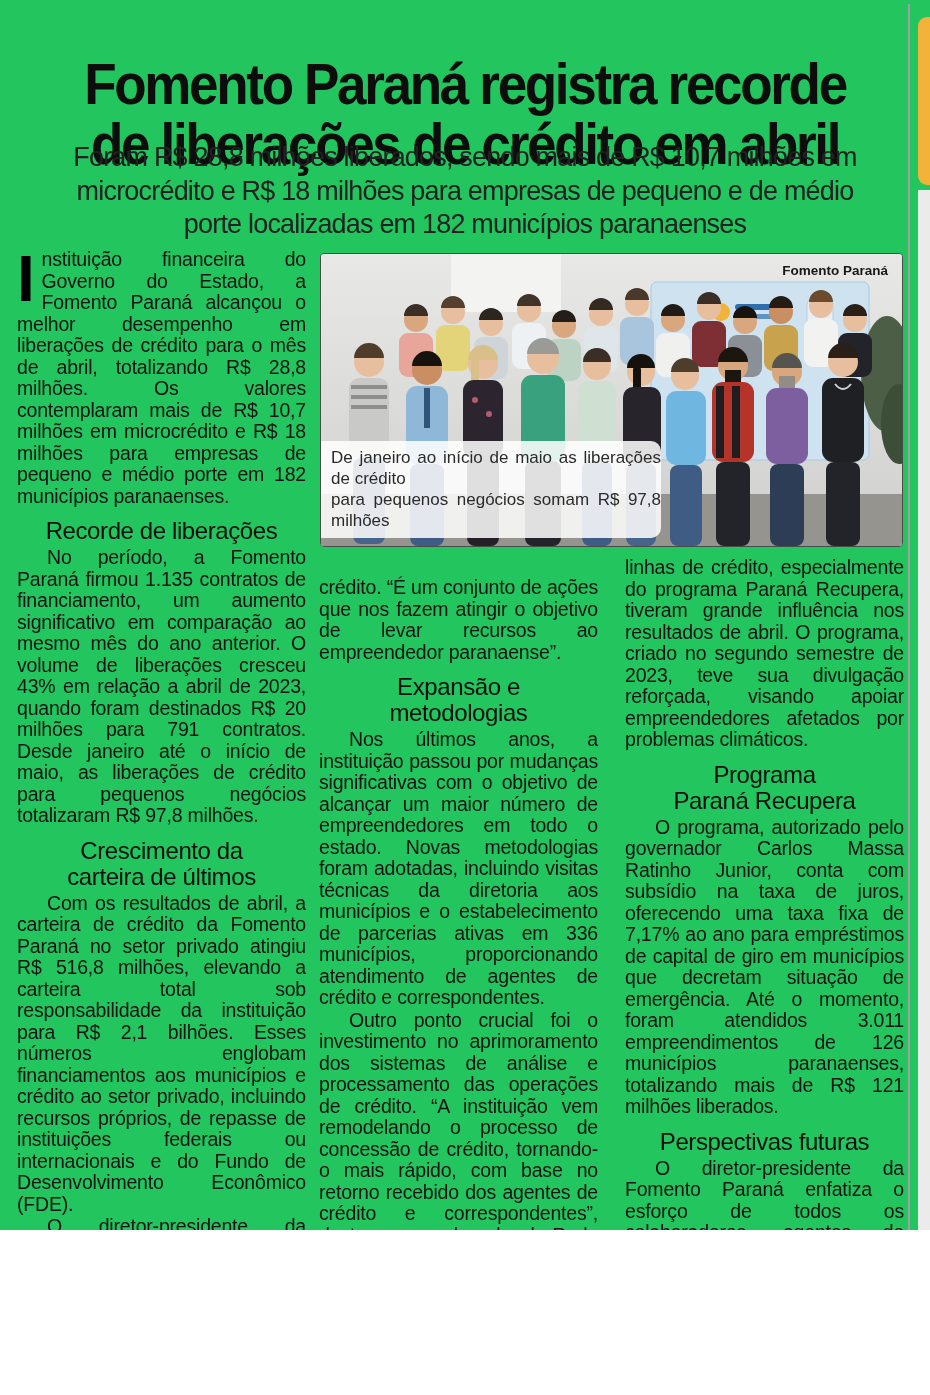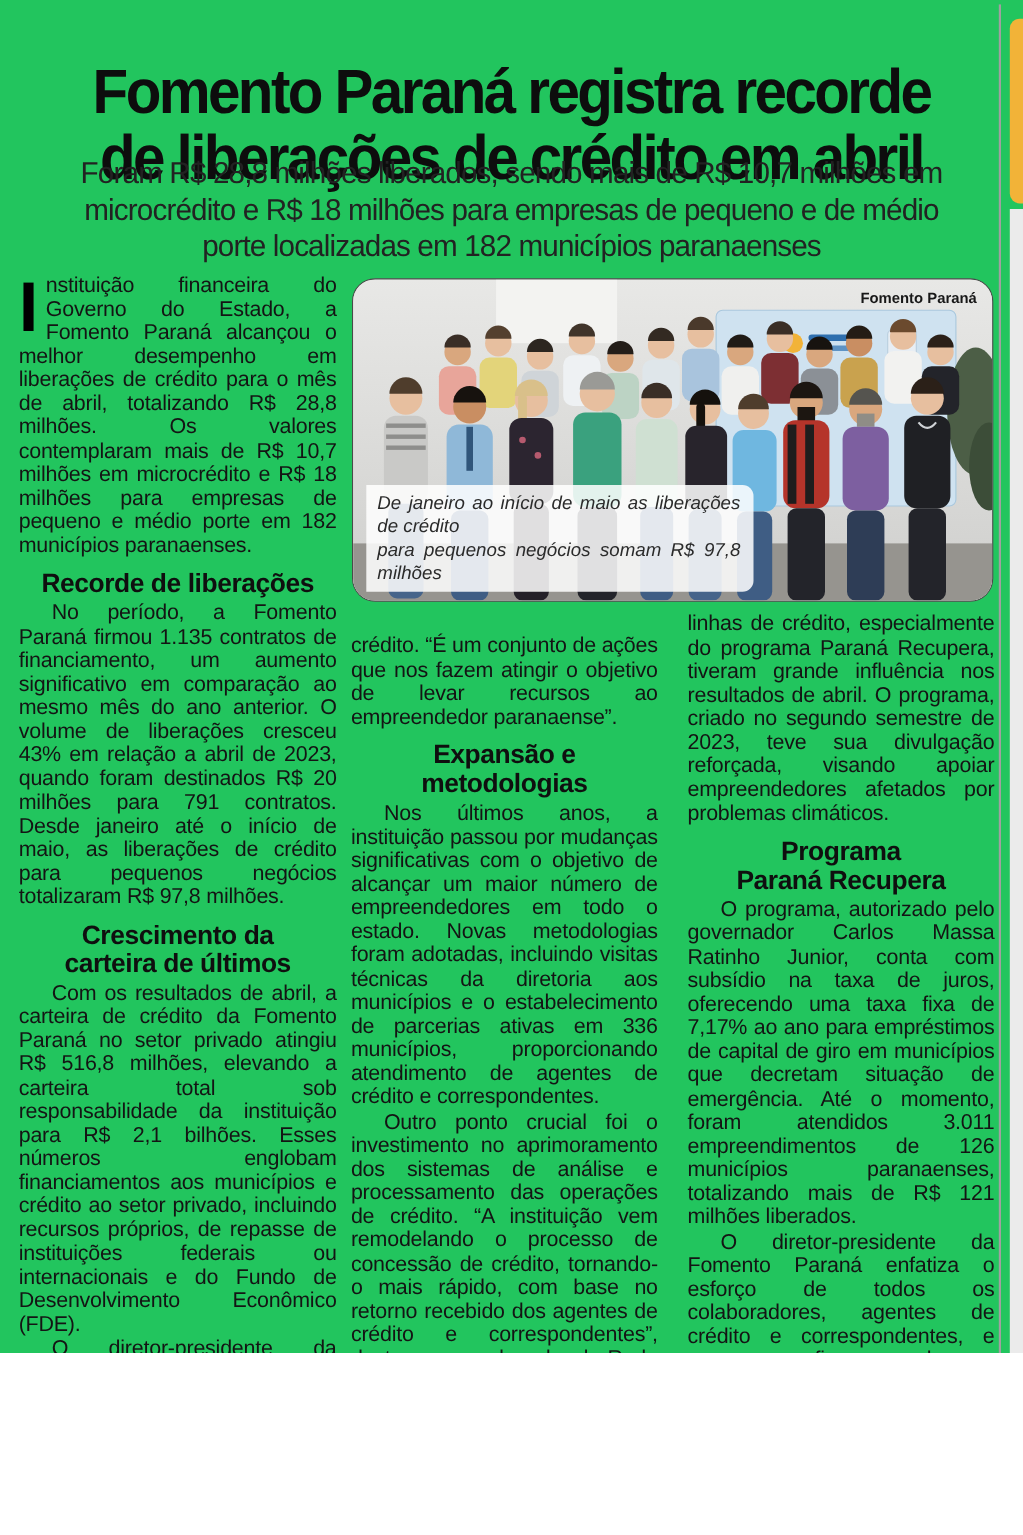--- a/index.html
+++ b/index.html
@@ -9,37 +9,37 @@
   
   .headline{position:absolute;left:0;top:16px;width:930px;text-align:center;
     font-size:57px;font-weight:700;line-height:60px;letter-spacing:-2.5px;color:#0d0d0d;
     white-space:pre-line;transform:scaleX(.93);transform-origin:465px 0;}
   .subhead{position:absolute;left:0;top:140px;width:930px;text-align:center;
     font-size:27.5px;font-weight:400;line-height:33.5px;letter-spacing:-.8px;color:#222;
     white-space:pre-line;transform:scaleX(.98);transform-origin:465px 0;}
 
   
   .photo{position:absolute;left:320px;top:253px;width:581px;height:292px;
-    border-radius:21px;overflow:hidden;border:1px solid #4a4a4a;background:#d8d8d6;}
+    border-radius:4px;overflow:hidden;border:1px solid #4a4a4a;background:#d8d8d6;}
   .photo svg{display:block;width:100%;height:100%;}
   .photo-credit{position:absolute;top:9px;right:14px;font-size:13.5px;font-weight:700;color:#181818;}
-  .photo-caption{position:absolute;left:12px;bottom:8px;max-width:330px;
+  .photo-caption{position:absolute;left:0;bottom:8px;max-width:330px;
     background:rgba(255,255,255,.86);border-radius:0 10px 10px 0;
-    padding:6px 12px 7px 10px;font-size:17px;line-height:21px;color:#2b2b2b;
-    white-space:pre-line;text-align:justify;font-style:italic;}
+    padding:6px 0 7px 10px;font-size:17px;line-height:21px;color:#2b2b2b;
+    white-space:pre-line;text-align:justify;}
 
   
   .col{position:absolute;font-size:19.5px;line-height:21.5px;text-align:justify;
        letter-spacing:-.2px;color:#141414;}
   .col-1{left:17px;top:249px;width:289px;}
   .col-2{left:319px;top:577px;width:279px;}
   .col-3{left:625px;top:557px;width:279px;}
   .col p{margin:0 0 1px 0;}
   .col p.ind{text-indent:30px;}
-  .col h2{margin:11px 0 3px 0;font-size:24px;line-height:26px;font-weight:700;
+  .col h2{margin:11px 0 3px 0;font-size:24px;line-height:26px;font-weight:400;
           text-align:center;letter-spacing:-.4px;color:#0f0f0f;white-space:pre-line;}
   .dropcap{float:left;font-weight:700;font-size:64px;line-height:55px;
            padding:3px 7px 0 0;color:#000;}
 
   
   .bottom-rule{position:absolute;left:12px;top:1381px;width:897px;height:2px;background:#a8a8a8;}
   .v-separator{position:absolute;left:908px;top:4px;width:2px;height:1388px;background:#a0a0a0;}
   .edge-accent{position:absolute;left:918px;top:17px;width:12px;height:168px;
                background:#F2B338;border-radius:9px 0 0 9px;}
   .edge-strip{position:absolute;left:918px;top:190px;width:12px;height:1190px;background:#ebebeb;}
@@ -239,20 +239,21 @@
     <p class="ind">Outro ponto crucial foi o investimento no aprimoramento dos sistemas de análise e processamento das operações de crédito. “A instituição vem remodelando o processo de concessão de crédito, tornando-o mais rápido, com base no retorno recebido dos agentes de crédito e correspondentes”, destaca o coordenador da Rede de Parceiros, Artur Coelho.</p>
     <h2>Impacto</h2>
     <p class="ind">As condições emergência das</p>
   </div>
 
   <div class="col col-3">
     <p>linhas de crédito, especialmente do programa Paraná Recupera, tiveram grande influência nos resultados de abril. O programa, criado no segundo semestre de 2023, teve sua divulgação reforçada, visando apoiar empreendedores afetados por problemas climáticos.</p>
     <h2>Programa
 Paraná Recupera</h2>
     <p class="ind">O programa, autorizado pelo governador Carlos Massa Ratinho Junior, conta com subsídio na taxa de juros, oferecendo uma taxa fixa de 7,17% ao ano para empréstimos de capital de giro em municípios que decretam situação de emergência. Até o momento, foram atendidos 3.011 empreendimentos de 126 municípios paranaenses, totalizando mais de R$ 121 milhões liberados.</p>
+    <h2>Perspectivas futuras</h2>
     <p class="ind">O diretor-presidente da Fomento Paraná enfatiza o esforço de todos os colaboradores, agentes de crédito e correspondentes, e expressa confiança em alcançar resultados ainda melhores ao longo do ano. “Estamos no caminho certo e com estratégias assertivas. É uma conquista e acredito que ao longo do ano poderemos fazer mais”, conclui.</p>
   </div>
 
   <div class="bottom-rule"></div>
   <div class="v-separator"></div>
   <div class="edge-accent"></div>
   <div class="edge-strip"></div>
 
 </div>
 

